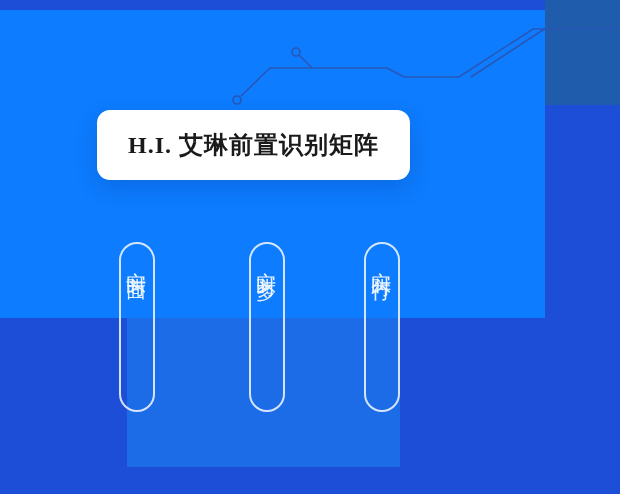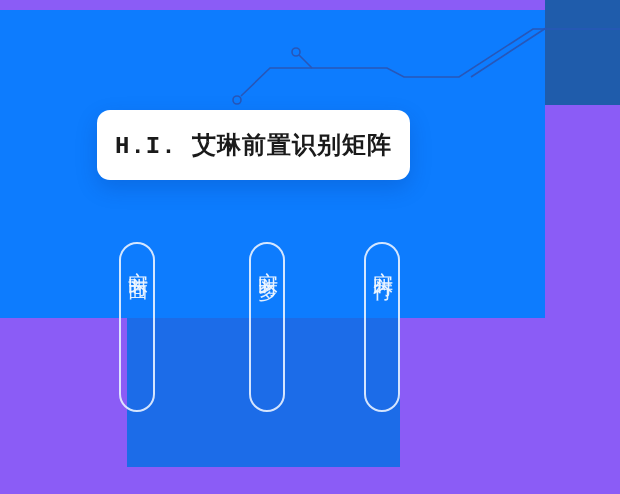--- a/index.html
+++ b/index.html
@@ -1,21 +1,21 @@
 <!DOCTYPE html>
 <html><head>
 <meta charset="utf-8">
 <style>
   html,body{margin:0;padding:0;background:#ffffff;}
   .stage{
     position:relative;
     width:620px;height:494px;
     overflow:hidden;
-    background:#8b5cf6;
-    font-family:Liberation Mono, monospace;
+    background:#1d4ed8;
+    font-family:Liberation Serif, serif;
   }
   
   .corner-block{
     position:absolute;
     left:545px;top:0;
     width:75px;height:105px;
     background:#1f5cab;
   }
   
   .hero-panel{

